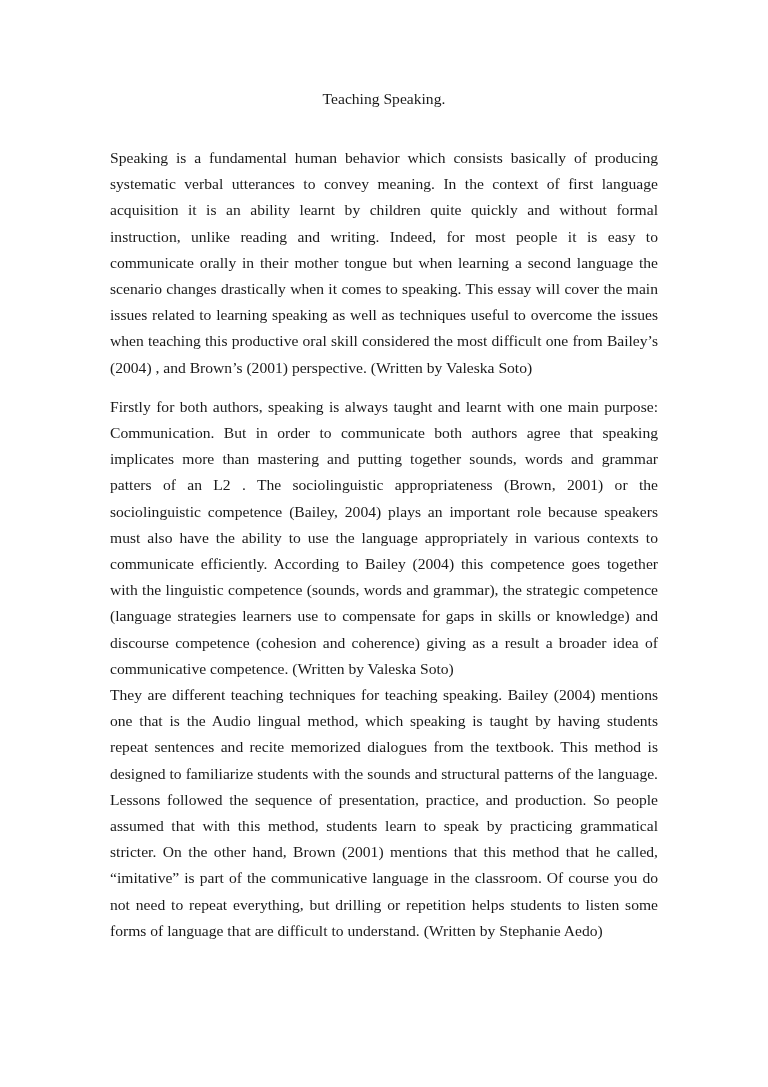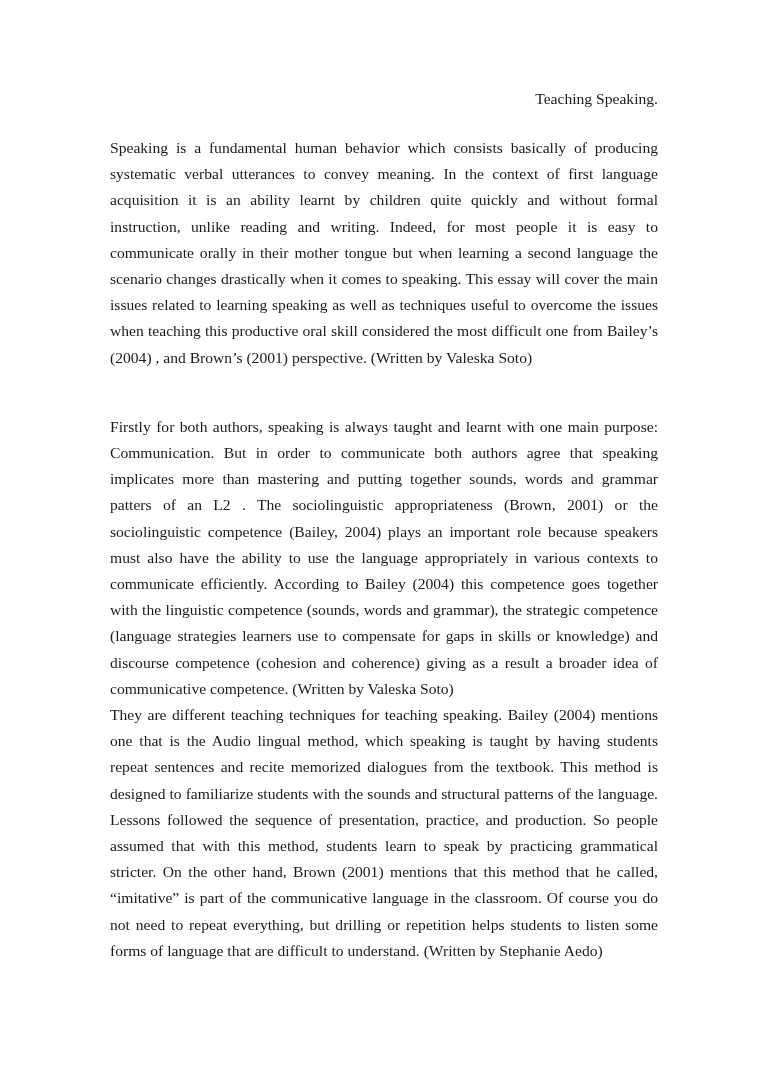--- a/index.html
+++ b/index.html
@@ -16,35 +16,35 @@
     .page {
       position: absolute;
       left: 110px;
       top: 88px;
       width: 548px;
       font-family: "Liberation Serif", "DejaVu Serif", serif;
       color: #1a1a1a;
       font-size: 15.6px;
     }
     .title {
-      text-align: right;
+      text-align: center;
       margin: 0;
       font-size: 15.6px;
       font-weight: normal;
       line-height: 22px;
       height: 22px;
     }
     .para {
       margin: 0;
       text-align: justify;
       text-align-last: left;
       line-height: 26.2px;
     }
-    .p1 { margin-top: 25px; }
-    .p2 { margin-top: 43px; }
+    .p1 { margin-top: 35px; }
+    .p2 { margin-top: 13px; }
     .p3 { }
   </style>
 </head>
 <body>
 
 <div class="page">
   <h1 class="title">Teaching Speaking.</h1>
   <p class="para p1">Speaking is a fundamental human behavior which consists basically of producing systematic verbal utterances to convey meaning. In the context of first language acquisition it is an ability learnt by children quite quickly and without formal instruction, unlike reading and writing. Indeed, for most people it is easy to communicate orally in their mother tongue but when learning a second language the scenario changes drastically when it comes to speaking. This essay will cover the main issues related to learning speaking as well as techniques useful to overcome the issues when teaching this productive oral skill considered the most difficult one from Bailey’s (2004) , and Brown’s (2001) perspective. (Written by Valeska Soto)</p>
   <p class="para p2">Firstly for both authors, speaking is always taught and learnt with one main purpose: Communication. But in order to communicate both authors agree that speaking implicates more than mastering and putting together sounds, words and grammar patters of an L2 . The sociolinguistic appropriateness (Brown, 2001) or the sociolinguistic competence (Bailey, 2004) plays an important role because speakers must also have the ability to use the language appropriately in various contexts to communicate efficiently. According to Bailey (2004) this competence goes together with the linguistic competence (sounds, words and grammar), the strategic competence (language strategies learners use to compensate for gaps in skills or knowledge) and discourse competence (cohesion and coherence) giving as a result a broader idea of communicative competence. (Written by Valeska Soto)</p>
   <p class="para p3">They are different teaching techniques for teaching speaking. Bailey (2004) mentions one that is the Audio lingual method, which speaking is taught by having students repeat sentences and recite memorized dialogues from the textbook. This method is designed to familiarize students with the sounds and structural patterns of the language. Lessons followed the sequence of presentation, practice, and production. So people assumed that with this method, students learn to speak by practicing grammatical stricter. On the other hand, Brown (2001) mentions that this method that he called, “imitative” is part of the communicative language in the classroom. Of course you do not need to repeat everything, but drilling or repetition helps students to listen some forms of language that are difficult to understand. (Written by Stephanie Aedo)</p>

